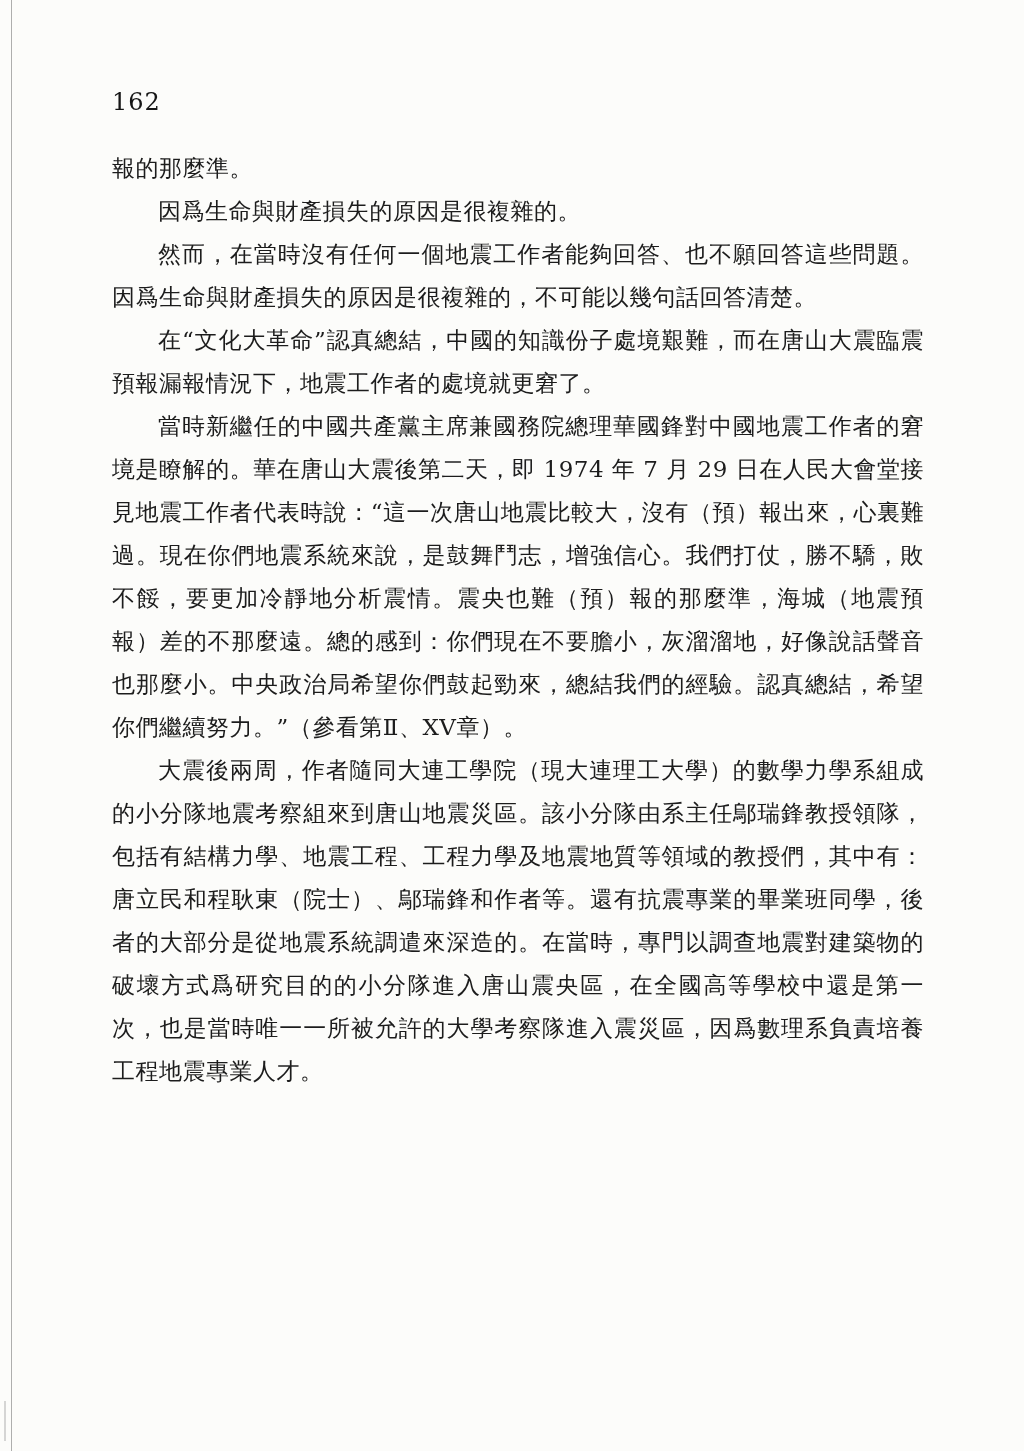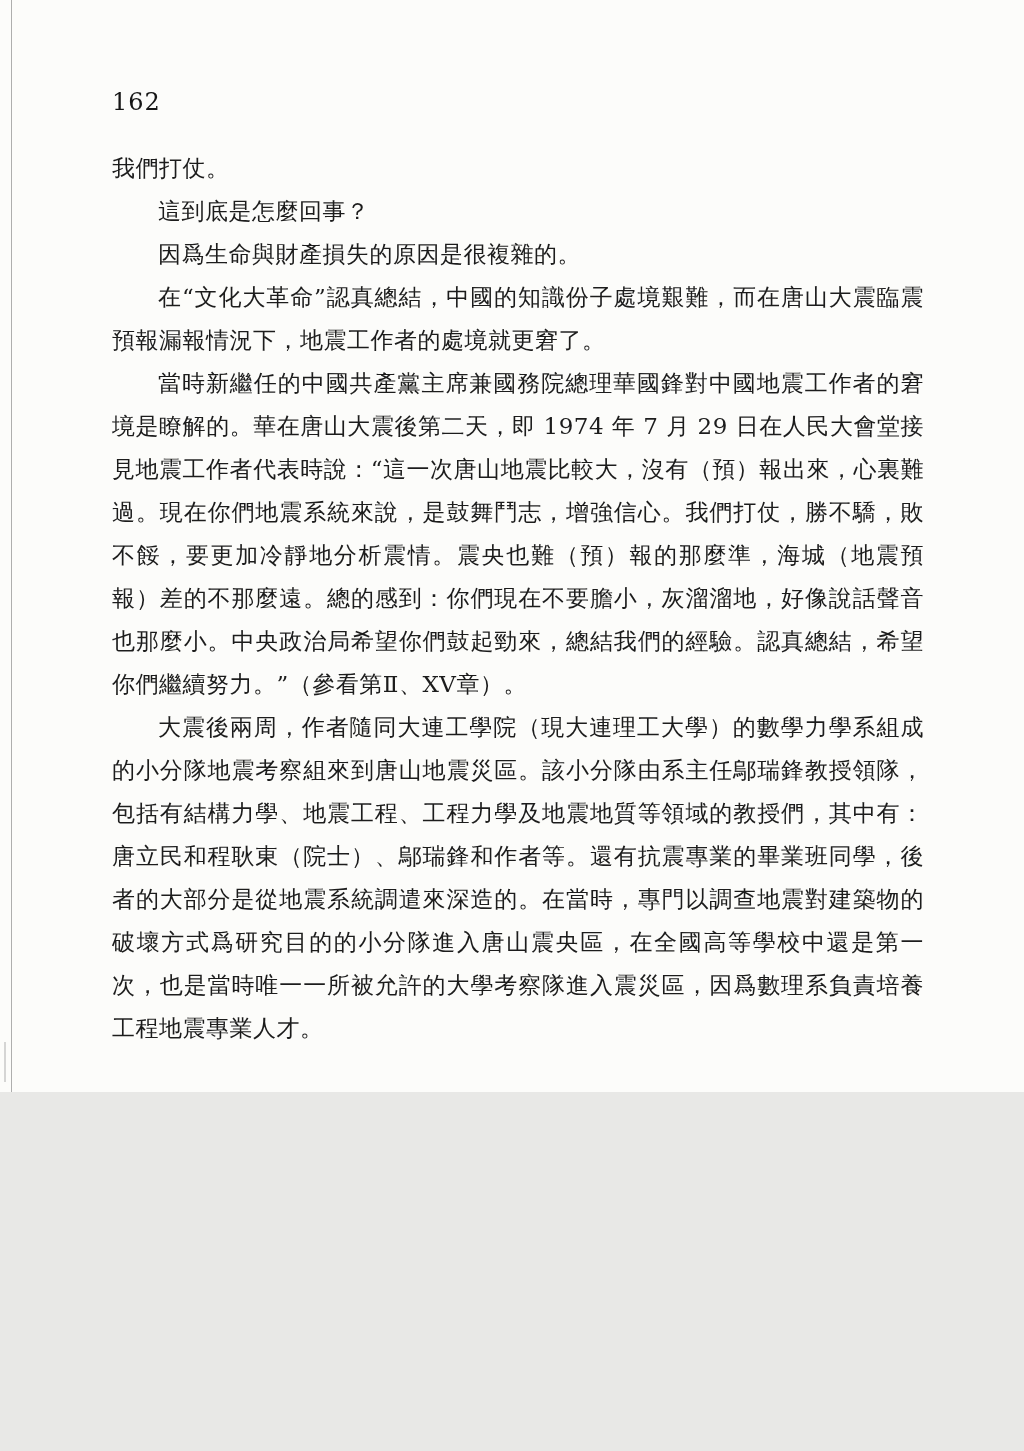--- a/index.html
+++ b/index.html
@@ -3,21 +3,21 @@
 <meta charset="utf-8">
 <style>
   html, body {
     margin: 0;
     padding: 0;
     background: #e8e8e6;
   }
   .page {
     position: relative;
     width: 1024px;
-    height: 1092px;
+    height: 1451px;
     margin: 0 auto;
     background: #fcfcfa;
     overflow: hidden;
     font-family: "DejaVu Serif", "Liberation Serif", serif;
     color: #1c1c1c;
     text-decoration: underline;
   }
   
   .edge-line {
     position: absolute;
@@ -65,20 +65,20 @@
 </head>
 <body>
 
 <div class="page">
   <div class="edge-line"></div>
   <div class="edge-line-bottom"></div>
 
   <div class="page-number">162</div>
 
   <div class="content">
-    <p>我們打仗。</p>
-    <p class="indent">這到底是怎麼回事？</p>
+    <p>報的那麼準。</p>
     <p class="indent">因爲生命與財產損失的原因是很複雜的。</p>
+    <p class="indent">然而，在當時沒有任何一個地震工作者能夠回答、也不願回答這些問題。因爲生命與財產損失的原因是很複雜的，不可能以幾句話回答清楚。</p>
     <p class="indent">在“文化大革命”認真總結，中國的知識份子處境艱難，而在唐山大震臨震預報漏報情況下，地震工作者的處境就更窘了。</p>
     <p class="indent">當時新繼任的中國共產黨主席兼國務院總理華國鋒對中國地震工作者的窘境是瞭解的。華在唐山大震後第二天，即 1974 年 7 月 29 日在人民大會堂接見地震工作者代表時說：“這一次唐山地震比較大，沒有（預）報出來，心裏難過。現在你們地震系統來說，是鼓舞鬥志，增強信心。我們打仗，勝不驕，敗不餒，要更加冷靜地分析震情。震央也難（預）報的那麼準，海城（地震預報）差的不那麼遠。總的感到：你們現在不要膽小，灰溜溜地，好像說話聲音也那麼小。中央政治局希望你們鼓起勁來，總結我們的經驗。認真總結，希望你們繼續努力。”（參看第Ⅱ、XV章）。</p>
     <p class="indent">大震後兩周，作者隨同大連工學院（現大連理工大學）的數學力學系組成的小分隊地震考察組來到唐山地震災區。該小分隊由系主任鄔瑞鋒教授領隊，包括有結構力學、地震工程、工程力學及地震地質等領域的教授們，其中有：唐立民和程耿東（院士）、鄔瑞鋒和作者等。還有抗震專業的畢業班同學，後者的大部分是從地震系統調遣來深造的。在當時，專門以調查地震對建築物的破壞方式爲研究目的的小分隊進入唐山震央區，在全國高等學校中還是第一次，也是當時唯一一所被允許的大學考察隊進入震災區，因爲數理系負責培養工程地震專業人才。</p>
   </div>
 </div>
 
 </body></html>

